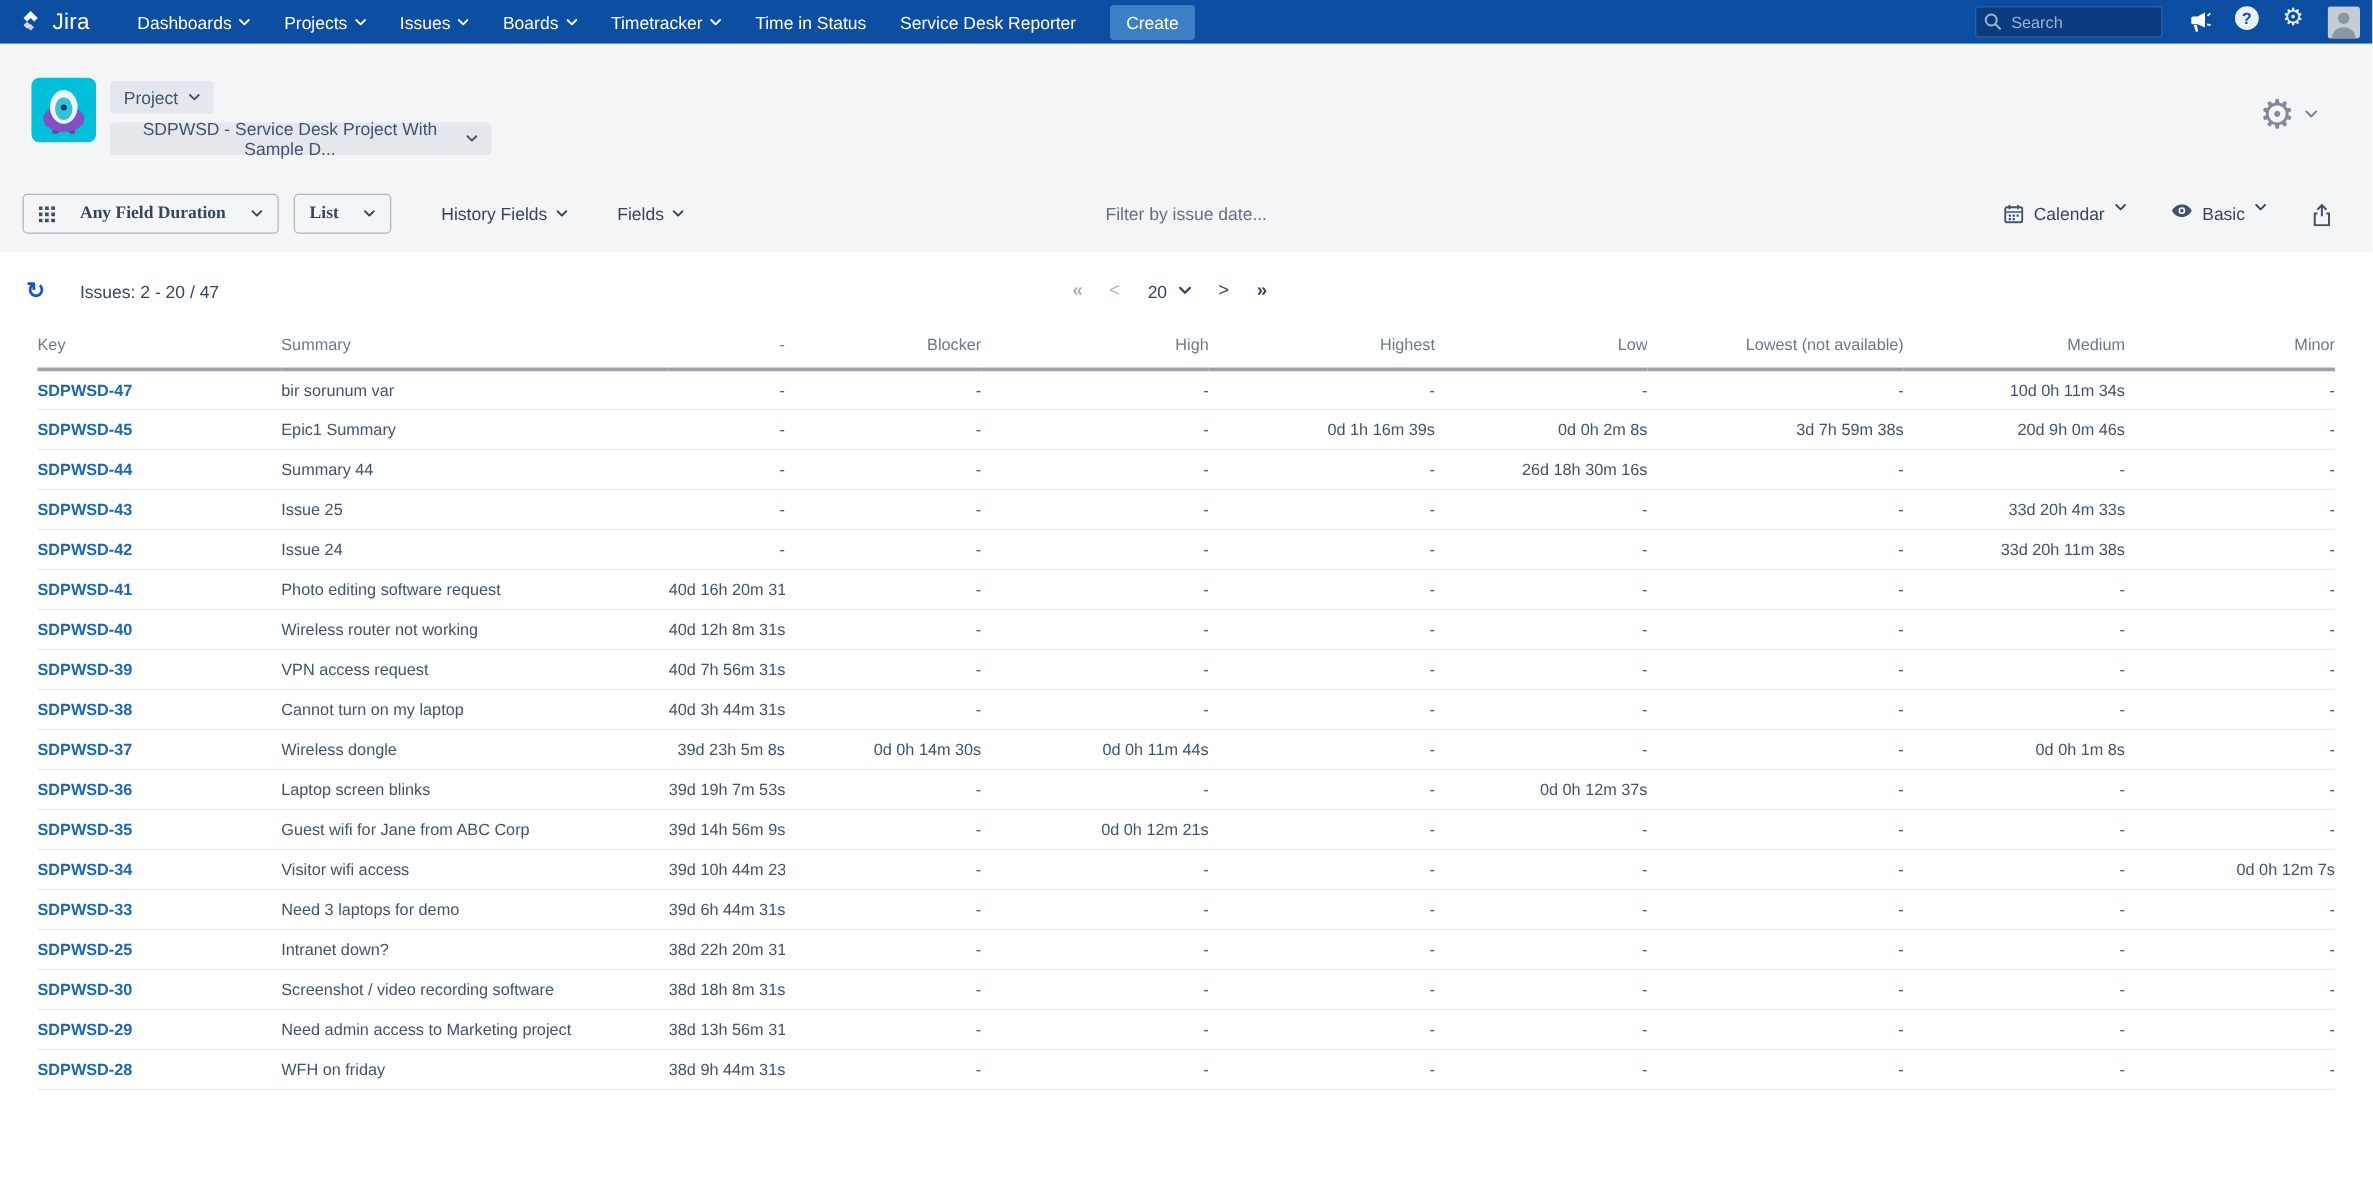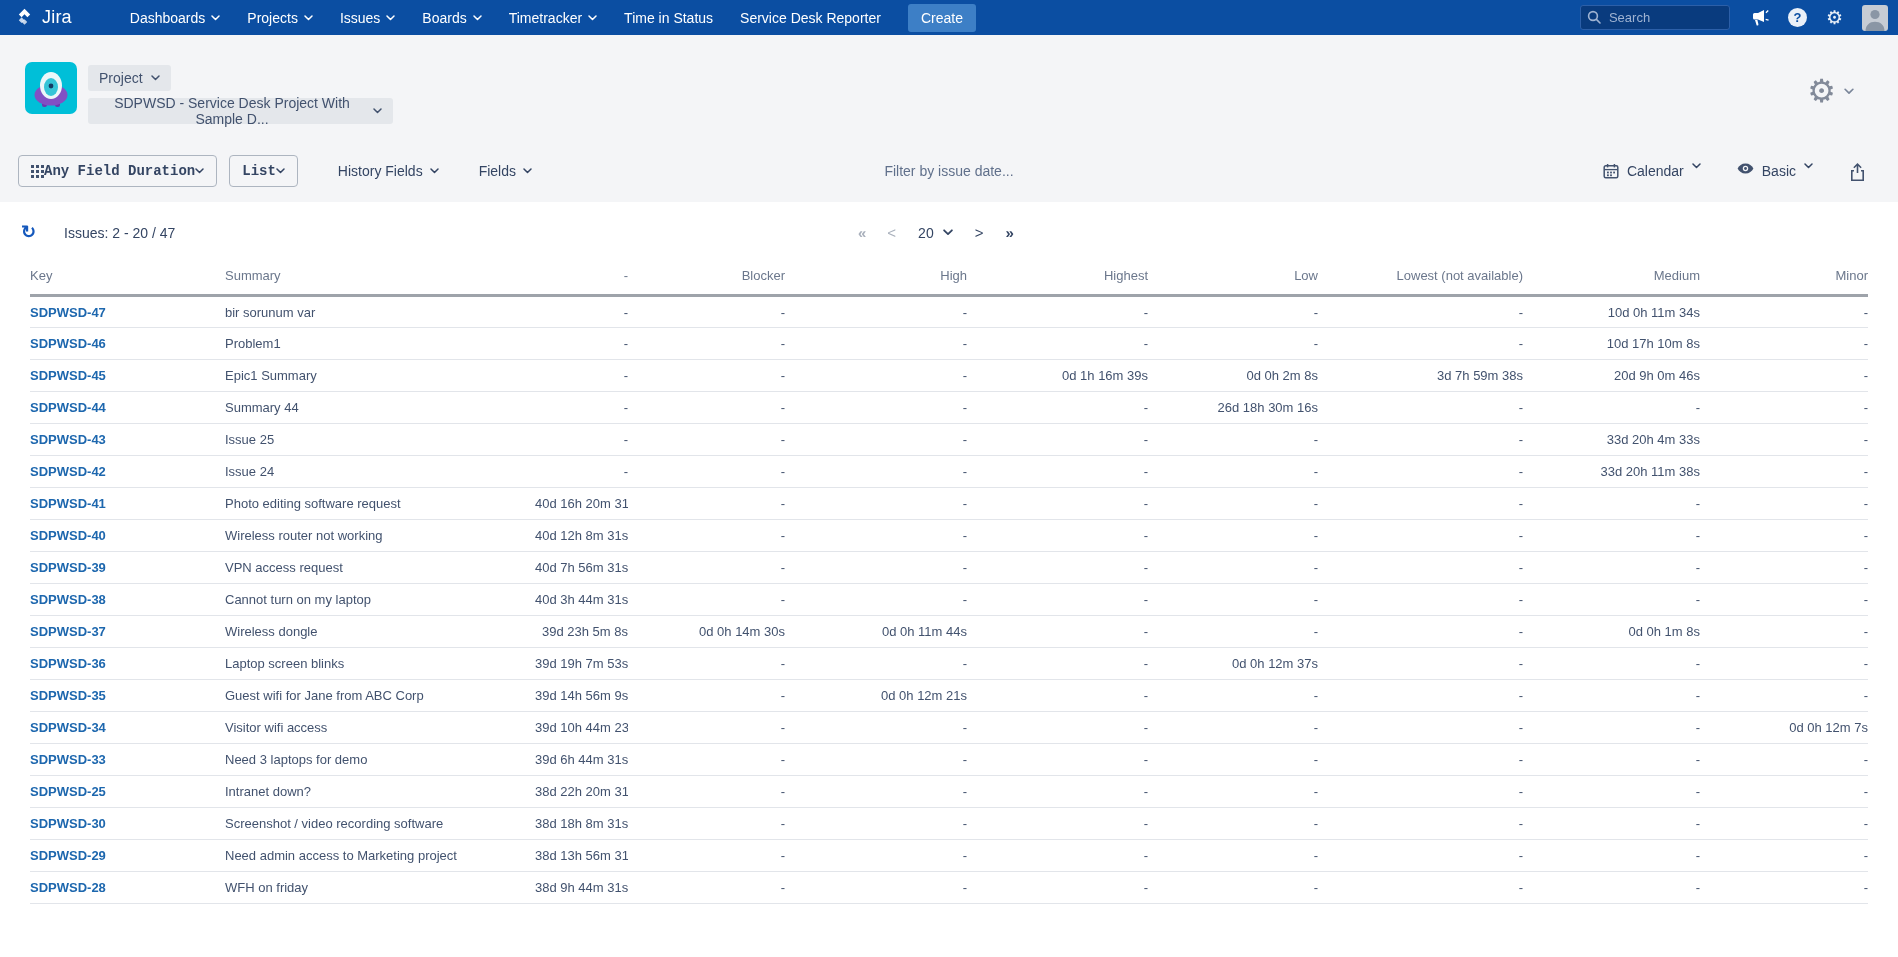--- a/index.html
+++ b/index.html
@@ -2,29 +2,29 @@
 <html><head>
 <meta charset="utf-8">
 <style>
   * { box-sizing: border-box; margin: 0; padding: 0; }
   html,body { width:1898px; height:957px; overflow:hidden; background:#fff;
     font-family:"Liberation Sans", sans-serif; }
 
   
   .navbar { height:35px; background:#0B4EA2; display:flex; align-items:center;
     padding:0 10px 0 14px; color:#fff; }
-  .brand { display:flex; align-items:center; gap:7px; margin-right:58px; cursor:pointer; }
+  .brand { display:flex; align-items:center; gap:7px; margin-right:38px; cursor:pointer; }
   .brand-text { font-size:18px; font-weight:500; letter-spacing:.2px; }
   .nav-items { display:flex; align-items:center; }
   .nav-item { display:flex; align-items:center; gap:6px; font-size:14px;
     margin-right:27px; cursor:pointer; white-space:nowrap; }
   .chev { flex:0 0 auto; }
   .create-btn { background:#3D7FC6; color:#fff; border:none; border-radius:3px;
     font-family:inherit; font-size:14px; padding:6px 13px; cursor:pointer; }
-  .nav-right { margin-left:auto; display:flex; align-items:center; gap:19px; }
+  .nav-right { margin-left:auto; display:flex; gap:19px; }
   .search-wrap { position:relative; width:150px; height:25px; }
   .search-wrap svg { position:absolute; left:7px; top:5px; }
   .nav-search { width:100%; height:100%; background:#093B7E; border:1px solid #2C5FA8;
     border-radius:3px; color:#fff; font-size:13px; padding:0 6px 0 28px;
     font-family:inherit; }
   .nav-search::placeholder { color:#9FB3D2; }
   .icon-btn { display:flex; align-items:center; justify-content:center; cursor:pointer; }
   .help-circle { width:19px; height:19px; border-radius:50%; background:#EAF0F8;
     color:#0B4EA2; font-size:13px; font-weight:bold; display:flex;
     align-items:center; justify-content:center; cursor:pointer; }
@@ -39,23 +39,23 @@
   .gray-btn { background:#E4E7EB; border:none; border-radius:3px; height:26px;
     display:flex; align-items:center; gap:8px; padding:0 11px; font-size:14px;
     color:#42526E; font-family:inherit; cursor:pointer; }
   .proj-select { width:305px; justify-content:space-between; }
   .proj-settings { position:absolute; right:44px; top:40px; display:flex;
     align-items:center; gap:8px; color:#7A869A; cursor:pointer; }
   .proj-settings .gear-big { font-size:32px; line-height:1; color:#828A99; }
 
   .toolbar { position:absolute; left:0; right:0; bottom:14px; height:34px;
     display:flex; align-items:center; padding:0 18px; }
-  .tb-btn { display:flex; align-items:center; gap:0; border:1px solid #ADB5C0;
+  .tb-btn { display:flex; align-items:center; gap:20px; border:1px solid #ADB5C0;
     border-radius:4px; background:transparent; height:32px; padding:0 12px;
-    font-size:14px; font-weight:bold; color:#344563; font-family:Liberation Mono, monospace; cursor:pointer; }
+    font-size:14px; font-weight:bold; color:#344563; font-family:Liberation Serif, serif; cursor:pointer; }
   .tb-btn + .tb-btn { margin-left:12px; }
   .tb-text { display:flex; align-items:center; gap:7px; font-size:14px;
     color:#344563; margin-left:40px; cursor:pointer; }
   .filter-input { position:absolute; left:50%; transform:translateX(-50%); width:300px;
     border:none; background:transparent; text-align:center; font-size:14px;
     font-family:inherit; color:#42526E; }
   .filter-input::placeholder { color:#60708B; }
   .tb-right { margin-left:auto; display:flex; align-items:center; gap:36px;
     margin-right:14px; color:#344563; }
   .tb-right .tb-item { display:flex; align-items:flex-start; gap:8px; font-size:14px; cursor:pointer; }
@@ -330,32 +330,20 @@
         <td>-</td>
         <td>-</td>
         <td>-</td>
         <td>-</td>
         <td>-</td>
         <td>-</td>
         <td>10d 0h 11m 34s</td>
         <td>-</td>
       </tr>
       <tr>
-        <td class="left"><a class="key-link">SDPWSD-46</a></td>
-        <td class="left">Problem1</td>
-        <td>-</td>
-        <td>-</td>
-        <td>-</td>
-        <td>-</td>
-        <td>-</td>
-        <td>-</td>
-        <td>10d 17h 10m 8s</td>
-        <td>-</td>
-      </tr>
-      <tr>
         <td class="left"><a class="key-link">SDPWSD-45</a></td>
         <td class="left">Epic1 Summary</td>
         <td>-</td>
         <td>-</td>
         <td>-</td>
         <td>0d 1h 16m 39s</td>
         <td>0d 0h 2m 8s</td>
         <td>3d 7h 59m 38s</td>
         <td>20d 9h 0m 46s</td>
         <td>-</td>

